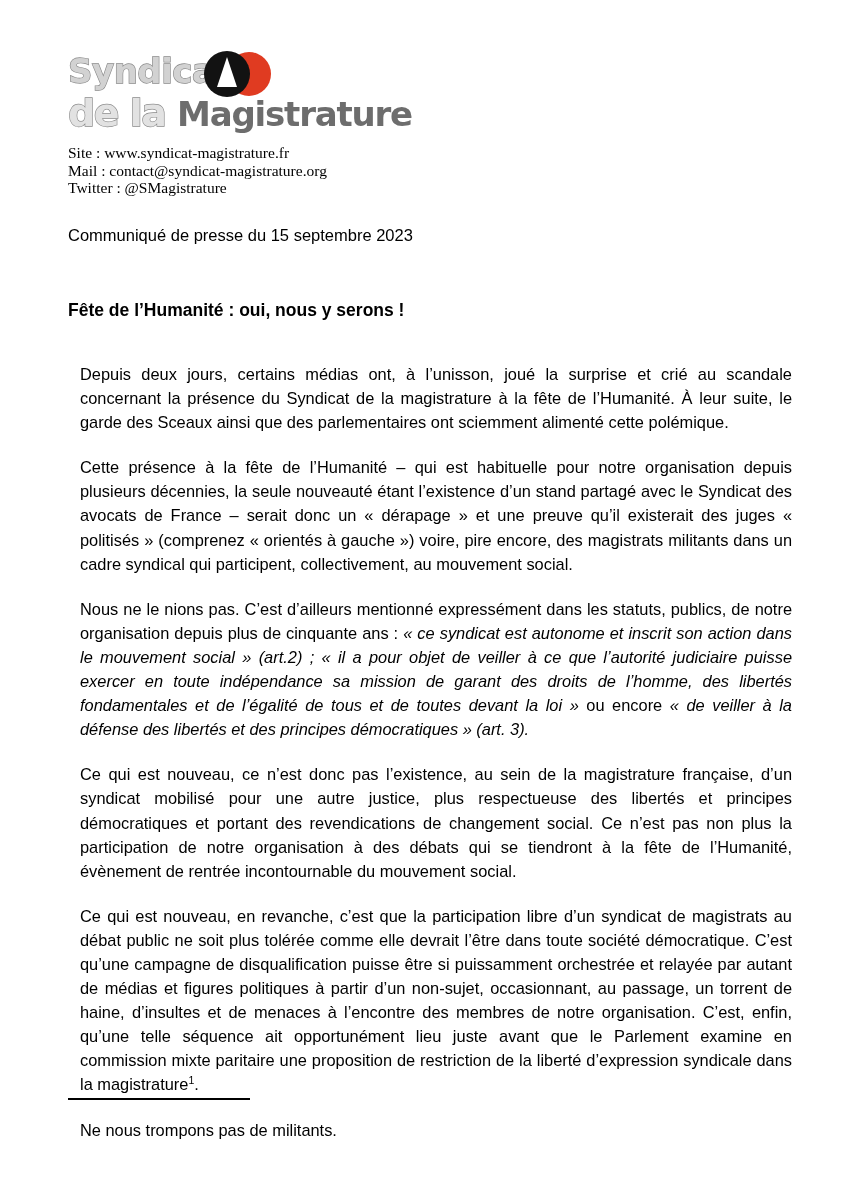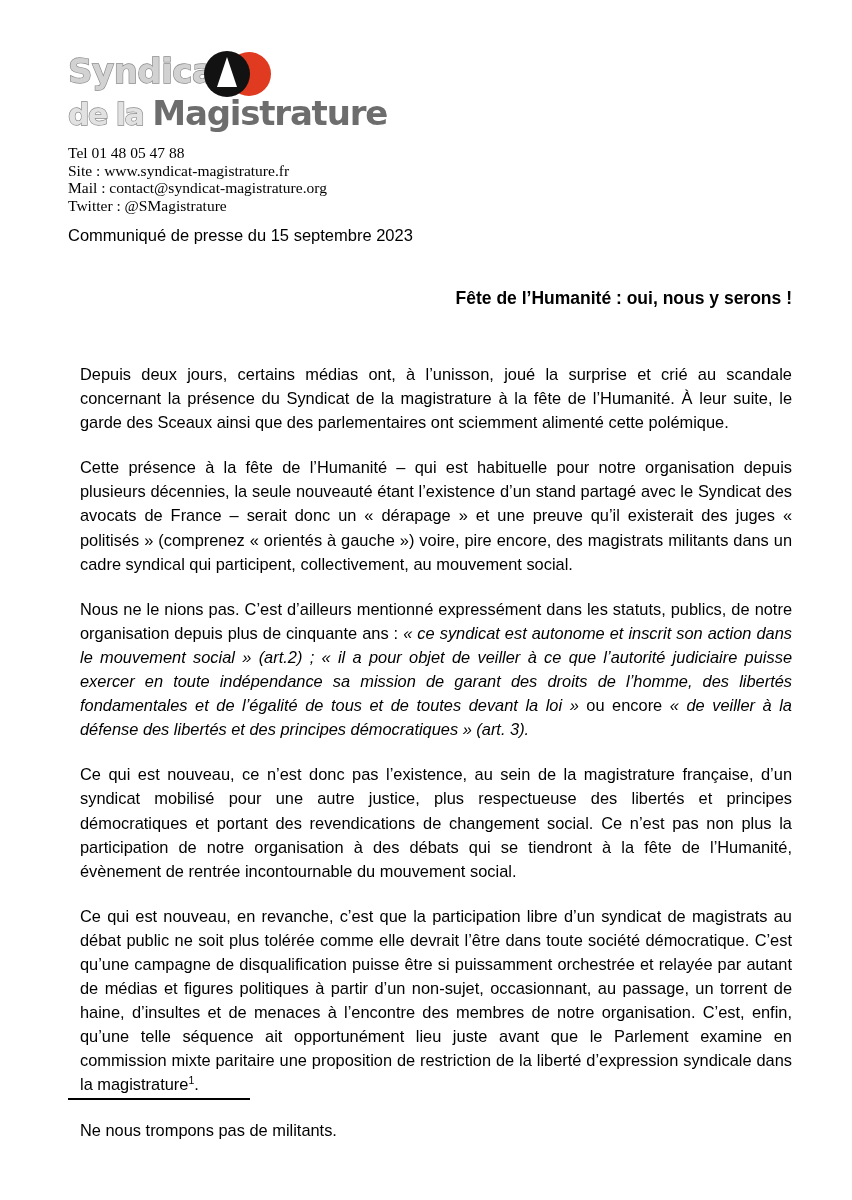--- a/index.html
+++ b/index.html
@@ -71,21 +71,21 @@
     font-size: 34px;
     line-height: 34px;
     letter-spacing: -0.5px;
     white-space: nowrap;
   }
   .logo-dela {
     color: #e2e2e2;
     -webkit-text-stroke: 1.3px #8a8a8a;
     paint-order: stroke fill;
     letter-spacing: -1.5px;
-    font-size: 30px;
+    font-size: 38px;
   }
   .logo-mag {
     color: #6d6d6d;
     letter-spacing: -1.2px;
     margin-top: 15px;
   }
 
   .logo-mark {
     position: absolute;
     left: 131px;
@@ -110,23 +110,23 @@
     font-family: "Liberation Sans", sans-serif;
     font-size: 16.5px;
     text-underline-offset: 3px;
     color: #000;
   }
 
   
   .doc-title {
     position: absolute;
     left: 68px;
-    top: 288px;
+    top: 300px;
     width: 724px;
-    text-align: right;
+    text-align: left;
     font-family: "Liberation Sans", sans-serif;
     font-weight: bold;
     font-size: 17.5px;
     color: #000;
   }
 
   
   .body-copy {
     position: absolute;
     left: 68px;
@@ -205,21 +205,20 @@
       <div class="logo-mark">
         <svg width="78" height="48" viewBox="0 0 78 48" xmlns="http://www.w3.org/2000/svg">
           <circle cx="50" cy="24" r="22" fill="#e03b21"></circle>
           <circle cx="28" cy="24" r="23" fill="#121212"></circle>
           <path d="M28 7 L38 37 L18 37 Z" fill="#ffffff"></path>
         </svg>
       </div>
     </div>
 
     <div class="contact">
-      <div>Tel 01 48 05 47 88</div>
       <div>Site : www.syndicat-magistrature.fr</div>
       <div>Mail : contact@syndicat-magistrature.org</div>
       <div>Twitter : @SMagistrature</div>
     </div>
   </div>
 
   <div class="dateline">Communiqué de presse du 15 septembre 2023</div>
 
   <div class="doc-title">Fête de l’Humanité : oui, nous y serons !</div>
 

